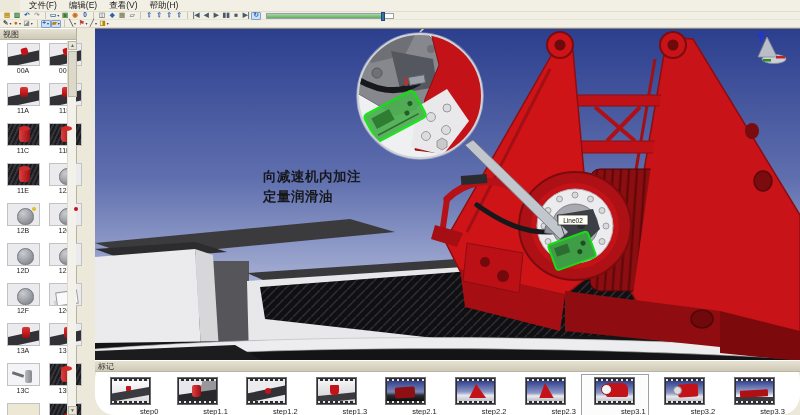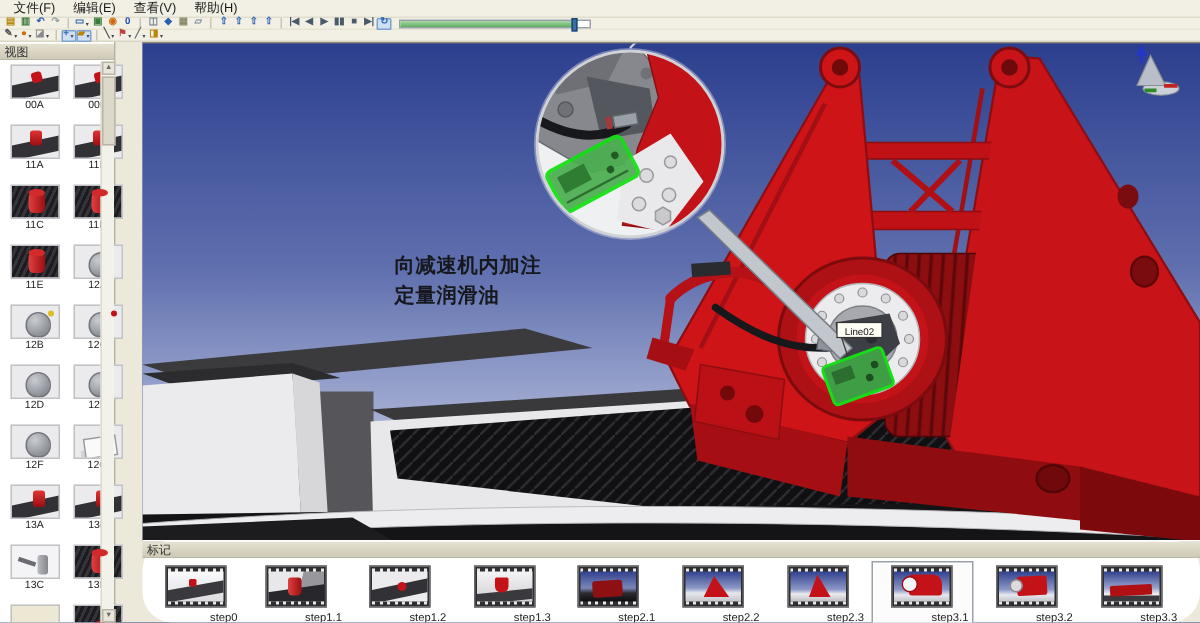--- a/index.html
+++ b/index.html
@@ -1,20 +1,20 @@
 <!DOCTYPE html>
 <html><head>
 <meta charset="utf-8">
 <style>
   * { box-sizing:border-box; margin:0; padding:0; }
   html,body { width:800px; height:415px; overflow:hidden; }
   body { font-family:"Liberation Sans",sans-serif; background:#ece9da; position:relative; font-size:9px; color:#222; }
 
   
-  #menubar { height:12px; display:flex; align-items:center; padding:0 3px; background:#f2f0e4; border-bottom:1px solid #e0ddcc; }
+  #menubar { height:12px; display:flex; align-items:center; padding:0 3px; background:#f2f0e4; border-bottom:1px solid #e0ddcc;margin-left:20px; }
   .menu-item { padding:0 6px; font-size:8.5px; color:#1a1a1a; white-space:nowrap; }
   .toolbar { height:8px; display:flex; align-items:center; padding:0 2px; background:#f2f0e4; }
   #toolbar1 { border-bottom:1px solid #e7e4d4; }
   #toolbar2 { border-bottom:1px solid #d8d5c4; }
   .tb-btn { height:8px; min-width:10px; display:flex; align-items:center; justify-content:center; font-size:6.5px; line-height:1; border:1px solid transparent; border-radius:1px; cursor:default; }
   .tb-btn.active { background:#cfe0f5; border-color:#7da2ce; }
   .tb-btn .glyph { font-weight:bold; }
   .tb-btn .caret { font-size:4px; color:#445; margin-left:1px; }
   .tb-sep { width:1px; height:7px; background:#c9c6b4; margin:0 3px; }
   .timeline { width:128px; height:6px; border:1px solid #9aa0a8; background:#fdfdfd; margin-left:5px; position:relative; }

